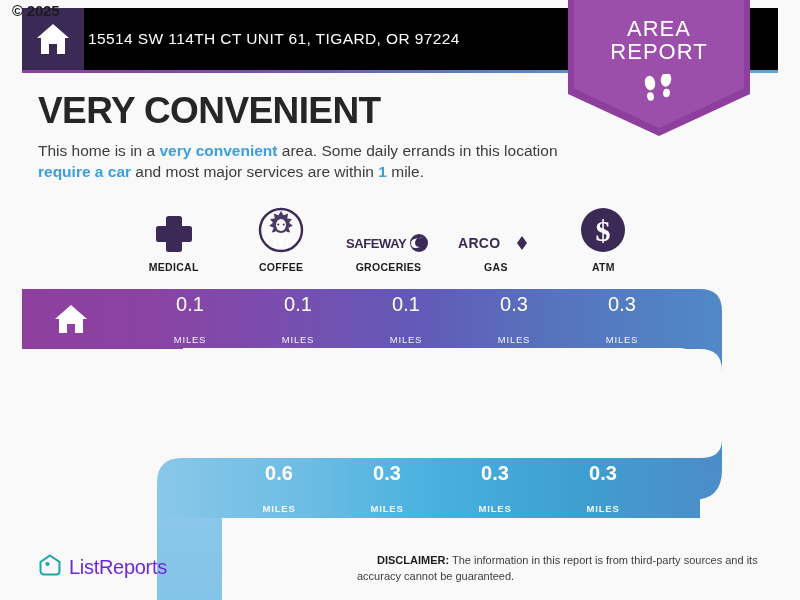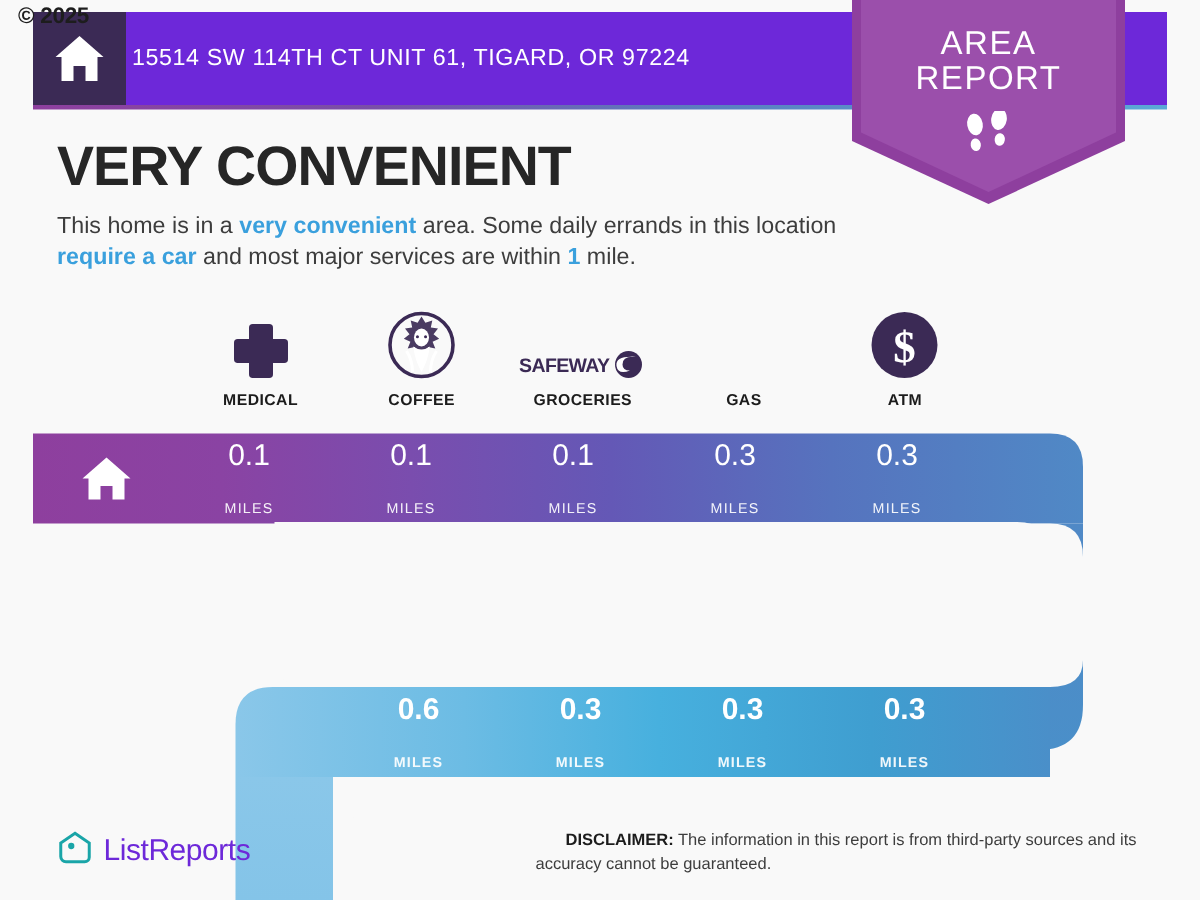--- a/index.html
+++ b/index.html
@@ -13,21 +13,21 @@
     position: relative;
     width: 800px; height: 600px;
     background: #f9f9f9;
   }
 
   
   .header-bar {
     position: absolute;
     left: 22px; top: 8px;
     width: 756px; height: 62px;
-    background: #6d28d9;
+    background: #000000;
     display: flex; align-items: center;
   }
   .header-accent {
     position: absolute;
     left: 22px; top: 70px;
     width: 756px; height: 3px;
     background: linear-gradient(to right, #8e3f9e 0%, #7a4fa8 30%, #5a7fc0 60%, #5aa9d6 100%);
   }
   .home-badge {
     width: 62px; height: 62px;
@@ -124,21 +124,21 @@
     color: #1c1c1c;
     letter-spacing: 0.3px;
     white-space: nowrap;
   }
 
   
   .snake { position: absolute; left: 0; top: 0; width: 800px; height: 600px; z-index: 5; }
 
   
   .distrow { position: absolute; display: flex; z-index: 8; }
-  .distrow.r1 { left: 112px; top: 289px; height: 60px; }
+  .distrow.r1 { left: 136px; top: 289px; height: 60px; }
   .distrow.r2 { left: 225px; top: 458px; height: 60px; font-weight: bold; }
   .dcell {
     width: 108px; height: 60px;
     display: flex; flex-direction: column;
     align-items: center; justify-content: center;
     color: #fff;
   }
   .dcell .num { font-size: 20px; line-height: 1; }
   .dcell .unit { font-size: 9.5px; letter-spacing: 0.8px; margin-top: 20px; opacity: .92; }
   .homecell {
@@ -276,20 +276,26 @@
       <div class="glyph">
         <svg width="86" height="22" viewBox="0 0 86 22">
           <text x="0" y="16" font-family="Liberation Sans, sans-serif" font-size="13" font-weight="bold" fill="#3b2a55" letter-spacing="-0.4">SAFEWAY</text>
           <circle cx="73" cy="11" r="9" fill="#3b2a55"></circle>
           <path d="M78 6 q-9 -1 -9 5 q0 4 5 4 q-8 3 -9 -3 q-1 -7 13 -6Z" fill="#fff"></path>
         </svg>
       </div>
       <div class="lbl">GROCERIES</div>
     </div>
     <div class="iconcell">
+      <div class="glyph">
+        <svg width="76" height="22" viewBox="0 0 76 22">
+          <text x="0" y="16" font-family="Liberation Sans, sans-serif" font-size="14" font-weight="bold" fill="#3b2a55" letter-spacing="0.3">ARCO</text>
+          <path d="M64 4 L69 11 L64 18 L59 11 Z" fill="#3b2a55"></path>
+        </svg>
+      </div>
       <div class="lbl">GAS</div>
     </div>
     <div class="iconcell">
       <div class="glyph">
         <svg width="48" height="48" viewBox="0 0 48 48">
           <circle cx="24" cy="24" r="22" fill="#3b2a55"></circle>
           <text x="24" y="35" text-anchor="middle" font-family="Liberation Serif, serif" font-size="30" font-weight="bold" fill="#fff">$</text>
         </svg>
       </div>
       <div class="lbl">ATM</div>

